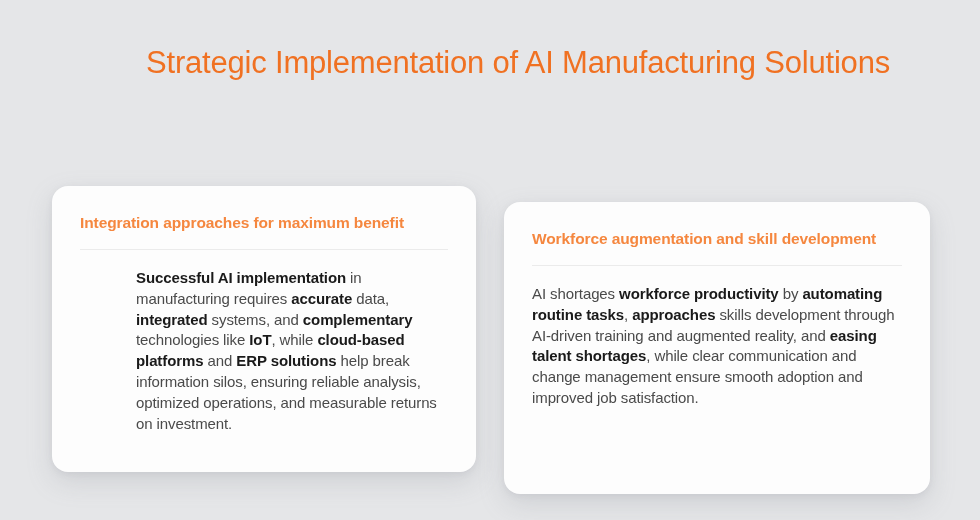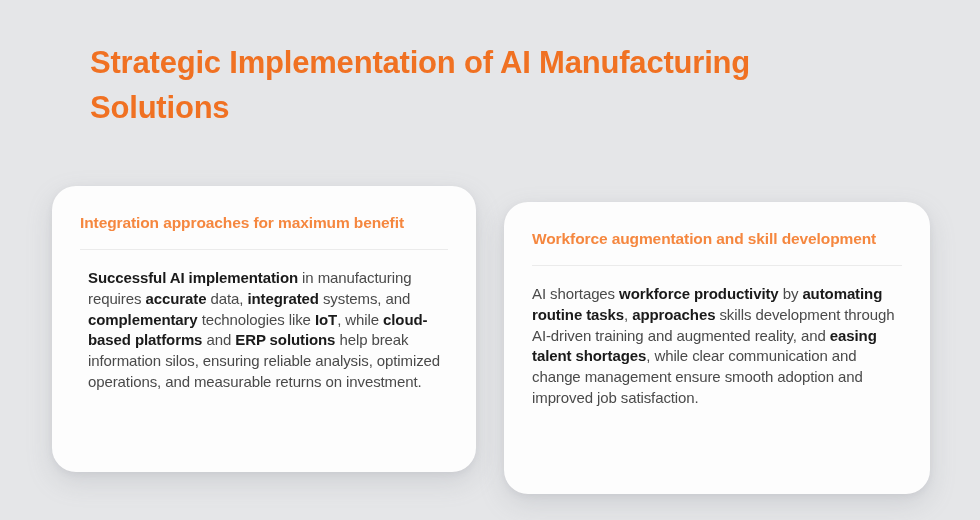--- a/index.html
+++ b/index.html
@@ -19,39 +19,39 @@
     height: 520px;
     box-sizing: border-box;
   }
 
   
   .page-title {
     position: absolute;
     left: 90px;
     top: 40px;
     width: 800px;
-    text-align: left;
+    text-align: right;
     color: #f07122;
     font-size: 31px;
-    font-weight: bold;
+    font-weight: normal;
     line-height: 45px;
     letter-spacing: -0.2px;
   }
 
   
   .cards {
     position: absolute;
     left: 0;
     top: 186px;
     width: 980px;
   }
   .card {
     position: absolute;
     background: #fdfdfd;
-    border-radius: 24px;
+    border-radius: 16px;
     box-sizing: border-box;
     padding: 26px 28px 22px 28px;
     box-shadow: 0 10px 26px rgba(130,135,145,0.22),
                 0 2px 6px rgba(130,135,145,0.12);
   }
   .card-left {
     left: 52px;
     top: 0;
     width: 424px;
     min-height: 286px;
@@ -76,21 +76,21 @@
     background: #ebebeb;
     margin: 0 0 18px 0;
   }
   .card-body {
     color: #4a4a4a;
     font-size: 15px;
     line-height: 20.8px;
     letter-spacing: -0.1px;
     margin: 0;
   }
-  .card-left .card-body { padding-left: 8px; }
+  .card-left .card-body { padding-left: 8px; margin-left: 48px; }
   .card-body b { color: #1a1a1a; font-weight: bold; }
 </style>
 </head>
 <body>
 
 <div class="page">
 
   <div class="page-title">Strategic Implementation of AI Manufacturing Solutions</div>
 
   <div class="cards">

